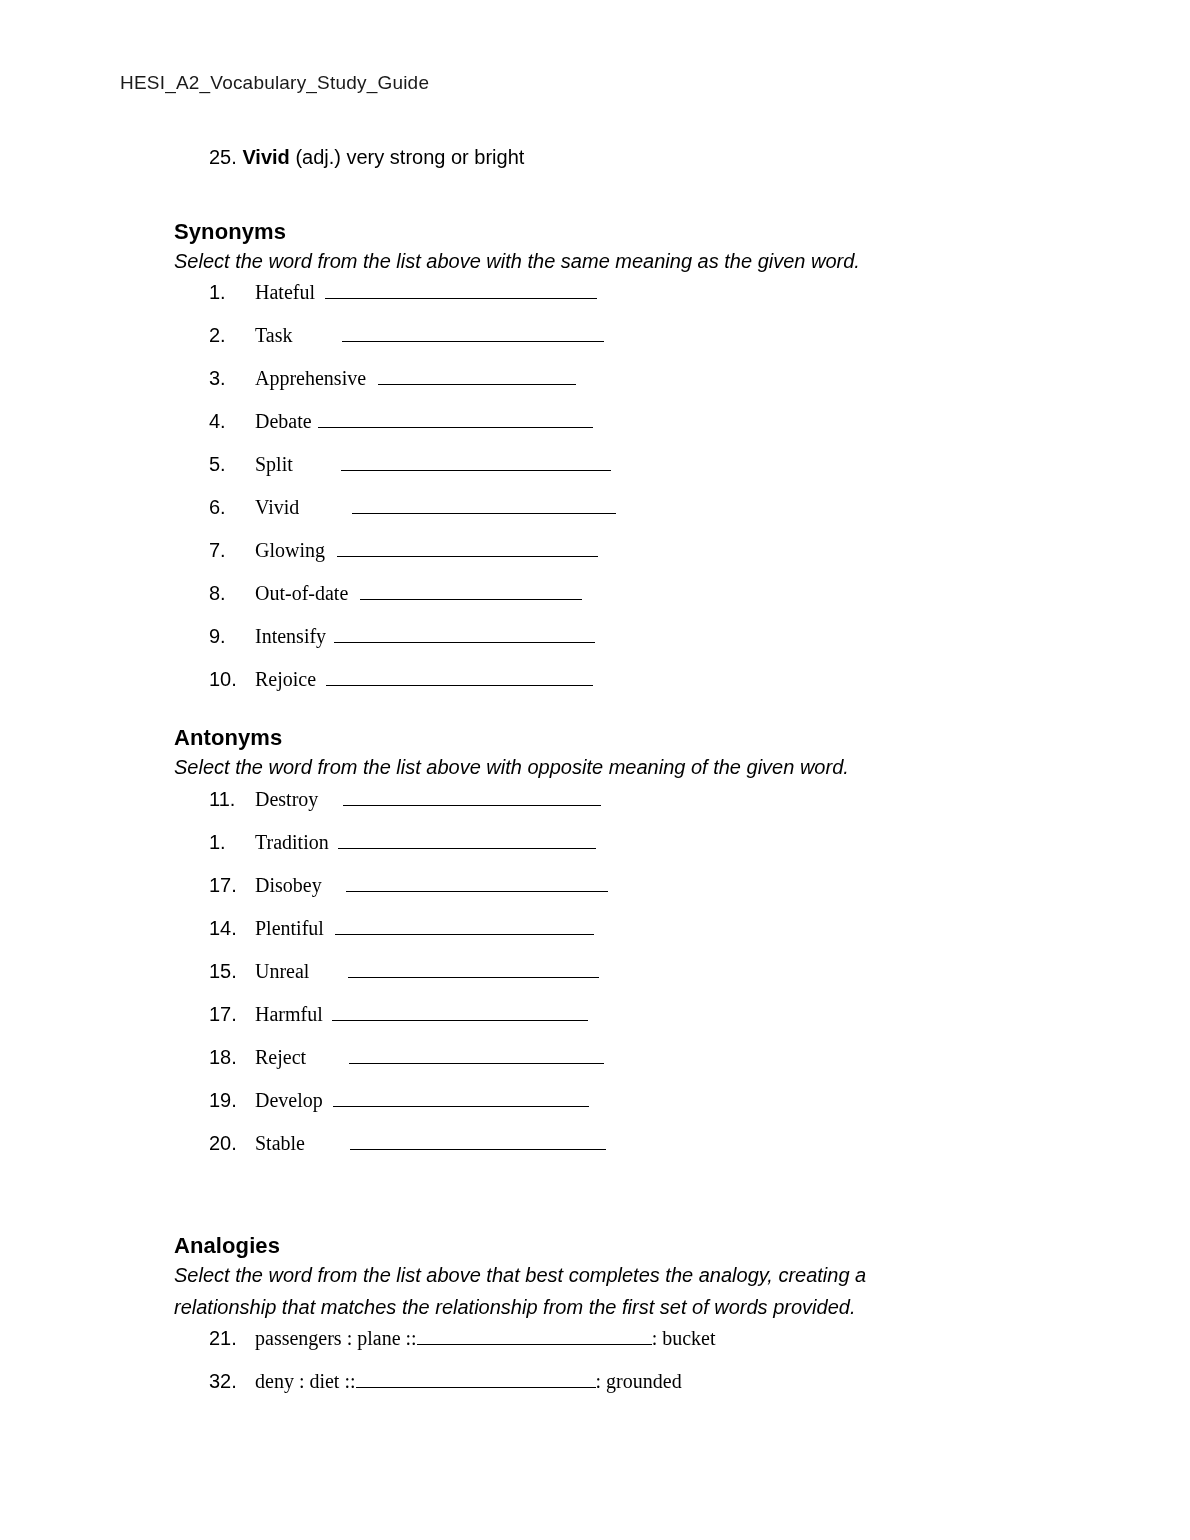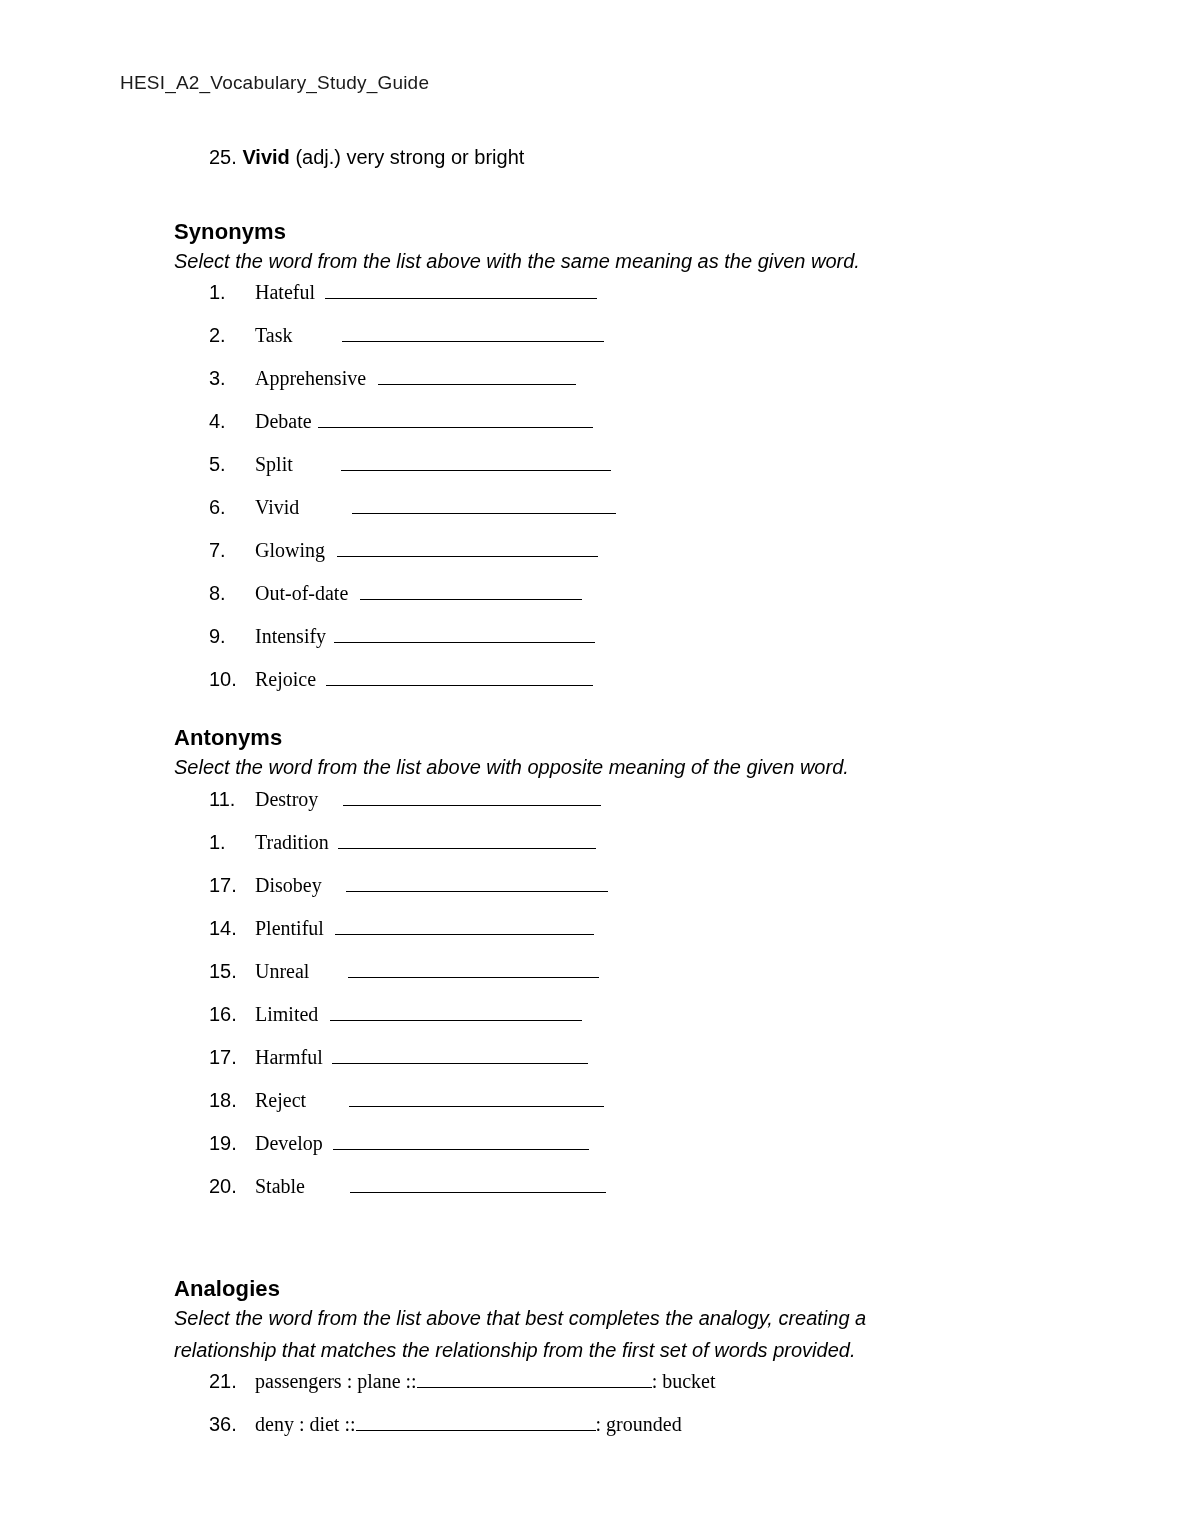--- a/index.html
+++ b/index.html
@@ -200,26 +200,20 @@
           <span class="spacer-gap" style="width: 11px;"></span>
           <span class="blank" style="width: 259px;"></span>
         </li>
         <li>
           <span class="num">15.</span>
           <span class="word">Unreal</span>
           <span class="spacer-gap" style="width: 39px;"></span>
           <span class="blank" style="width: 251px;"></span>
         </li>
         <li>
-          <span class="num">16.</span>
-          <span class="word">Limited</span>
-          <span class="spacer-gap" style="width: 12px;"></span>
-          <span class="blank" style="width: 252px;"></span>
-        </li>
-        <li>
           <span class="num">17.</span>
           <span class="word">Harmful</span>
           <span class="spacer-gap" style="width: 9px;"></span>
           <span class="blank" style="width: 256px;"></span>
         </li>
         <li>
           <span class="num">18.</span>
           <span class="word">Reject</span>
           <span class="spacer-gap" style="width: 43px;"></span>
           <span class="blank" style="width: 255px;"></span>
@@ -244,21 +238,21 @@
     <p class="instructions">Select the word from the list above that best completes the analogy, creating a</p>
     <p class="instructions">relationship that matches the relationship from the first set of words provided.</p>
     <ol class="qlist analogy-list" id="analogies-list">
         <li>
           <span class="num">21.</span>
           <span class="word">passengers : plane ::</span>
           <span class="analogy-blank" style="width: 235px;"></span>
           <span class="word">: bucket</span>
         </li>
         <li>
-          <span class="num">36.</span>
+          <span class="num">32.</span>
           <span class="word">deny : diet ::</span>
           <span class="analogy-blank" style="width: 240px;"></span>
           <span class="word">: grounded</span>
         </li>
       </ol>
 
   </div>
 </div>
 
 </body></html>

